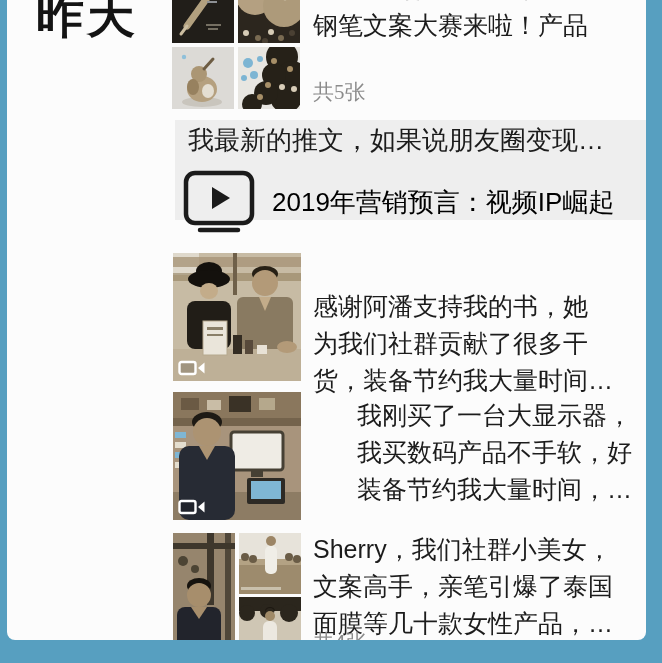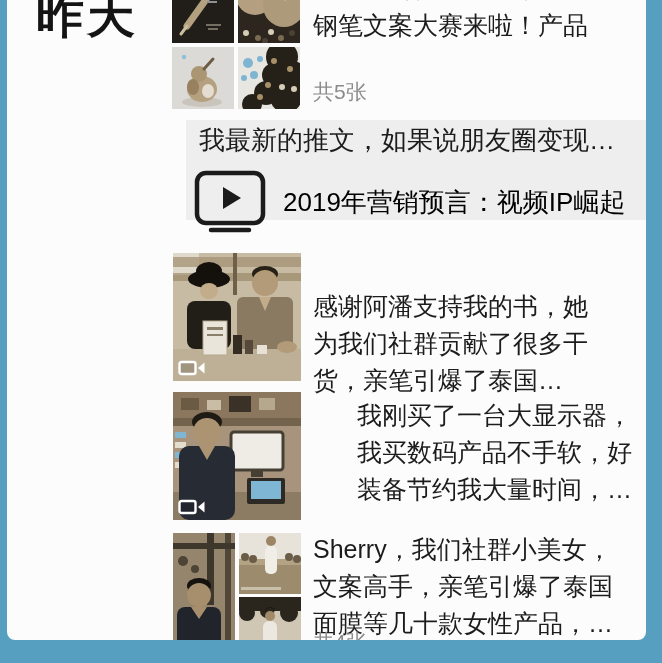--- a/index.html
+++ b/index.html
@@ -8,21 +8,21 @@
   .content{position:absolute;left:7px;top:0;width:639px;height:640px;background:#fcfcfc;
            border-radius:0 0 8px 8px;overflow:hidden;}
   .date{position:absolute;left:29px;top:-16px;font-size:48px;font-weight:600;color:#141414;
         letter-spacing:3px;white-space:nowrap;}
   .lines{position:absolute;left:306px;width:330px;}
   .lines div{font-size:25px;color:#1c1c1c;line-height:37px;white-space:nowrap;}
   .count{position:absolute;left:306px;font-size:21px;color:#8b8b8b;line-height:24px;white-space:nowrap;}
   .thumb{position:absolute;overflow:hidden;background:#beae92;}
   .thumb svg{display:block;}
   .badge{position:absolute;left:5px;bottom:5px;}
-  .graypost{position:absolute;left:179px;top:120px;width:476px;height:100px;background:#eeeeee;}
+  .graypost{position:absolute;left:168px;top:120px;width:476px;height:100px;background:#eeeeee;}
   .gp-text{position:absolute;left:13px;top:2px;font-size:26px;color:#1c1c1c;line-height:37px;white-space:nowrap;}
   .vicon{position:absolute;left:8px;top:50px;}
   .vtitle{position:absolute;left:97px;top:64px;font-size:26px;color:#000000;line-height:37px;white-space:nowrap;}
 </style>
 </head>
 <body>
 
 <div class="screen">
   <div class="content">
 
@@ -85,21 +85,21 @@
           <circle cx="30" cy="38" r="3" fill="#a78f68"></circle>
             <circle cx="44" cy="40" r="3" fill="#d8cdb8"></circle>
           <circle cx="56" cy="42" r="3" fill="#d8cdb8"></circle>
             <circle cx="22" cy="50" r="3" fill="#a78f68"></circle>
         </svg>
       </div>
       <div class="lines" style="top:-30px;">
         <div>【老大的营销圈】第一届金</div>
         <div>钢笔文案大赛来啦！产品</div>
       </div>
-      <div class="count" style="top:80px;">共5张</div>
+      <div class="count" style="top:80px;font-family:Liberation Serif, serif;">共5张</div>
     </div>
 
     <div class="graypost">
       <div class="gp-text">我最新的推文，如果说朋友圈变现…</div>
       <svg class="vicon" width="74" height="64" viewBox="0 0 74 64">
         <rect x="3" y="3" width="66" height="50" rx="9" fill="none" stroke="#1b1b1b" stroke-width="4.5"></rect>
         <polygon points="29,17 29,39 47,28" fill="#1b1b1b"></polygon>
         <line x1="17" y1="60" x2="55" y2="60" stroke="#1b1b1b" stroke-width="4.5" stroke-linecap="round"></line>
       </svg>
       <div class="vtitle">2019年营销预言：视频IP崛起</div>
@@ -131,21 +131,21 @@
           <ellipse cx="114" cy="94" rx="10" ry="6" fill="#b39a78"></ellipse>
         </svg>
         <svg class="badge" width="28" height="16" viewBox="0 0 28 16">
           <rect x="1.5" y="2" width="16" height="12" rx="2" fill="rgba(0,0,0,0.15)" stroke="#ffffff" stroke-width="2.4"></rect>
           <polygon points="20,8 26.5,2.5 26.5,13.5" fill="#ffffff"></polygon>
         </svg>
       </div>
       <div class="lines" style="top:272px;margin-top:16px;">
         <div>感谢阿潘支持我的书，她</div>
         <div>为我们社群贡献了很多干</div>
-        <div>货，亲笔引爆了泰国…</div>
+        <div>货，装备节约我大量时间…</div>
       </div>
     </div>
 
     <div>
       <div class="thumb" style="left:166px;top:392px;width:128px;height:128px;">
         <svg width="128" height="128" viewBox="0 0 128 128">
           <rect width="128" height="128" fill="#a8947c"></rect>
           <rect x="0" y="0" width="128" height="26" fill="#8a775d"></rect>
           <rect x="8" y="6" width="18" height="12" fill="#6b5a44"></rect>
             <rect x="34" y="8" width="14" height="10" fill="#c9bda6"></rect>

